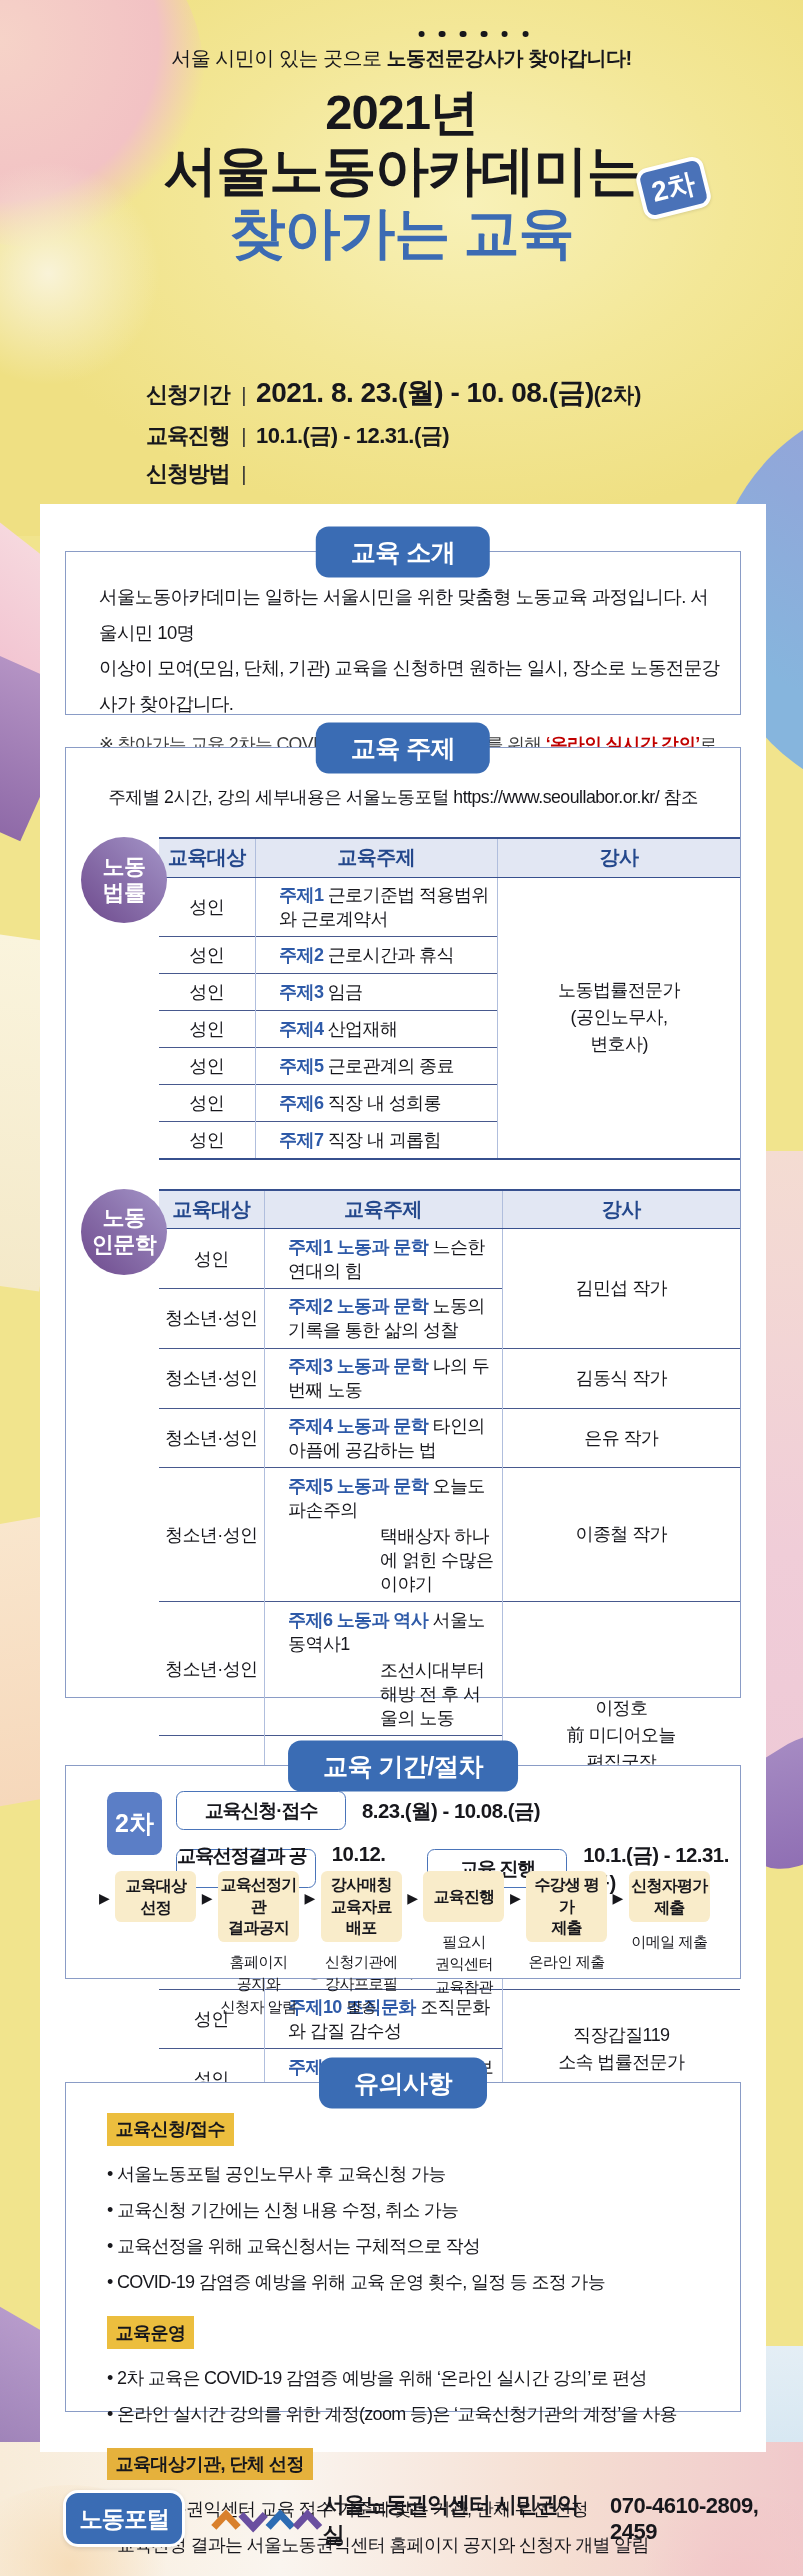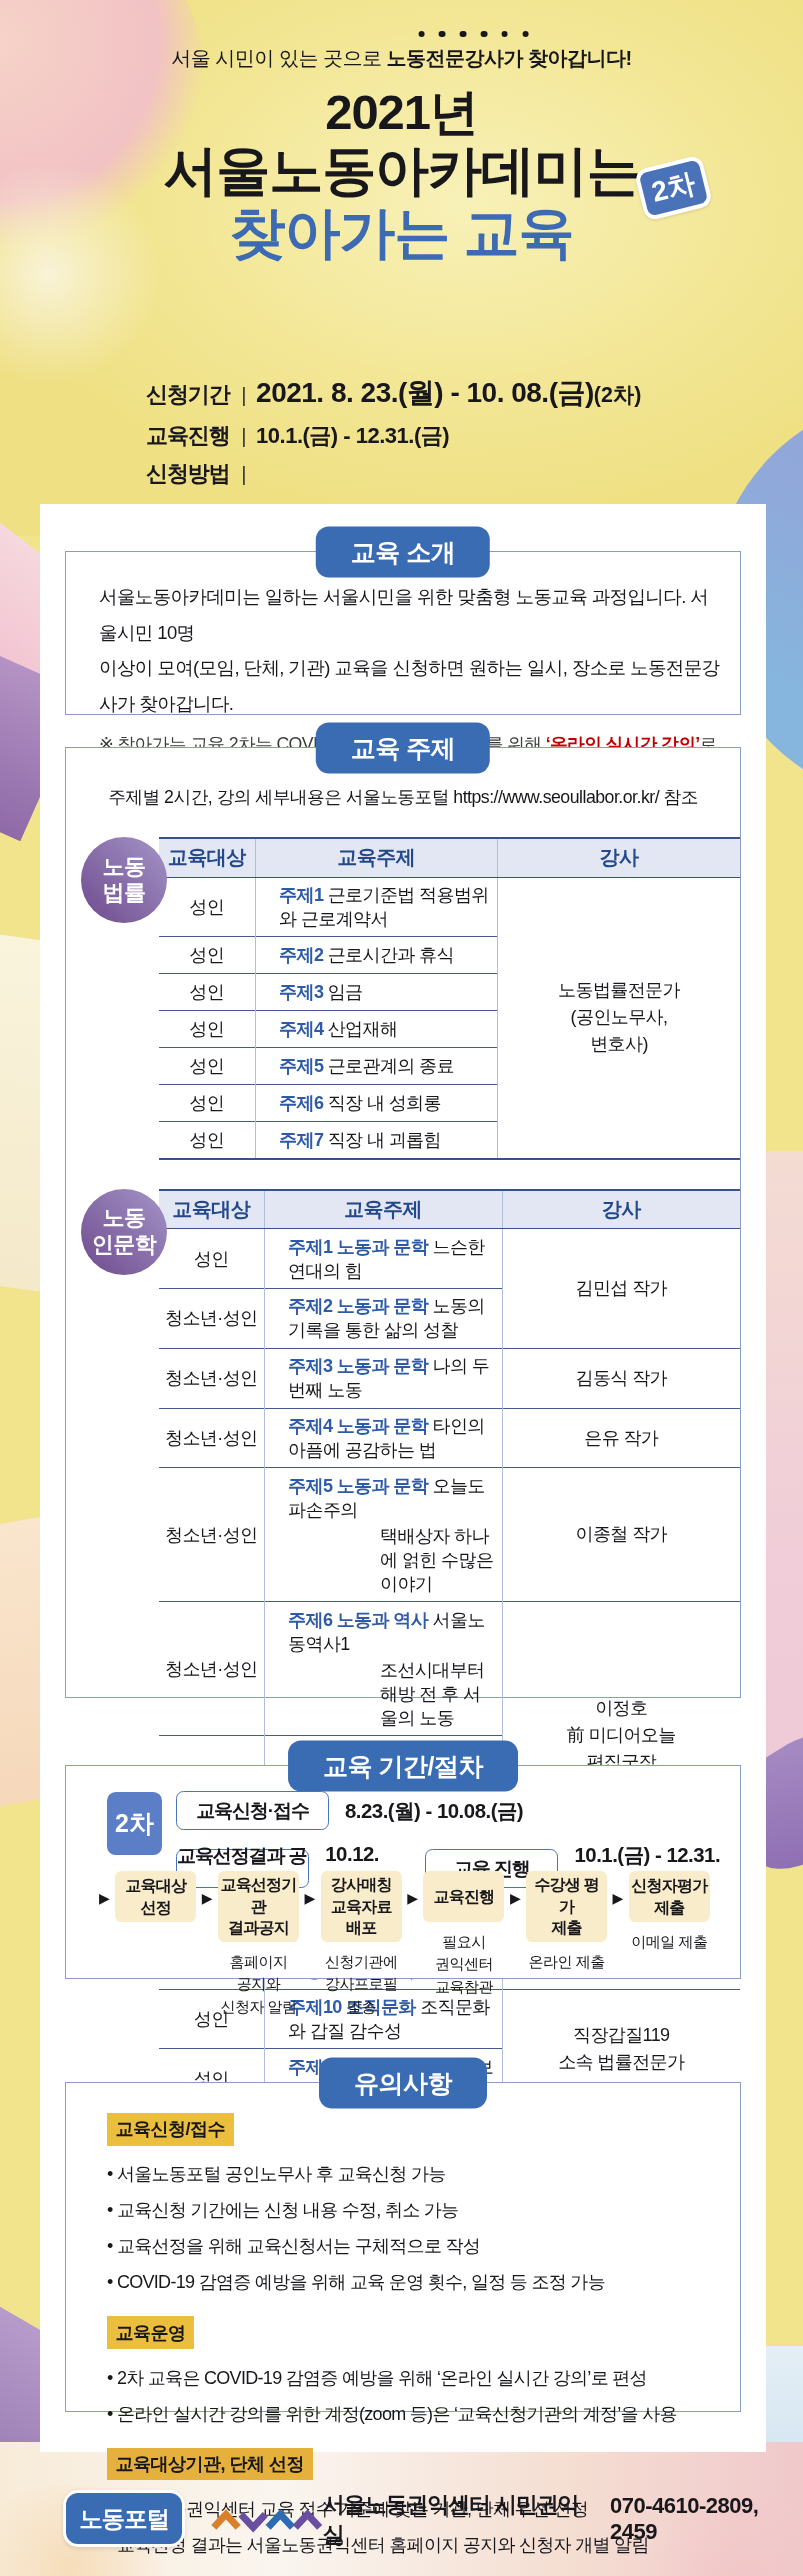--- a/index.html
+++ b/index.html
@@ -105,21 +105,21 @@
   tr.tall td { height:56px; }
 
   
   .card-schedule { top:1765px; height:214px; }
   .round-badge2 { position:absolute; left:41px; top:26px; width:55px; height:63px;
     background:#5b7ec6; border-radius:8.6px; display:flex; align-items:center; justify-content:center;
     color:#ffffff; font-size:25px; font-weight:800; }
   .sched-rows { position:absolute; left:110px; top:25px; right:10.7px; }
   .sched-row { display:flex; align-items:center; }
   .sched-row + .sched-row { margin-top:10.7px; }
-  .outline-box { border:1.6px solid #4a74b9; border-radius:7.5px; height:39px; width:153px;
+  .outline-box { border:1.6px solid #4a74b9; border-radius:7.5px; height:39px; width:170px;
     display:flex; align-items:center; justify-content:center;
     font-size:19px; font-weight:800; color:#17171c; letter-spacing:-1.1px; background:#fff; }
   .sched-date { font-size:20.4px; font-weight:700; color:#17171c; letter-spacing:-0.5px; margin-left:16px; }
   .outline-box.second { margin-left:25px; }
   .flow { position:absolute; left:33px; right:30px; top:105px; display:flex; justify-content:space-between; }
   .flow-step { display:flex; flex-direction:column; align-items:center; width:81px; }
   .flow-box { background:#f9ecca; border-radius:6.4px; min-height:51px; width:100%;
     display:flex; align-items:center; justify-content:center; text-align:center;
     font-size:16px; font-weight:800; color:#17171c; line-height:1.35; letter-spacing:-0.8px;
     white-space:pre-line; padding:3.2px 2.1px; }

